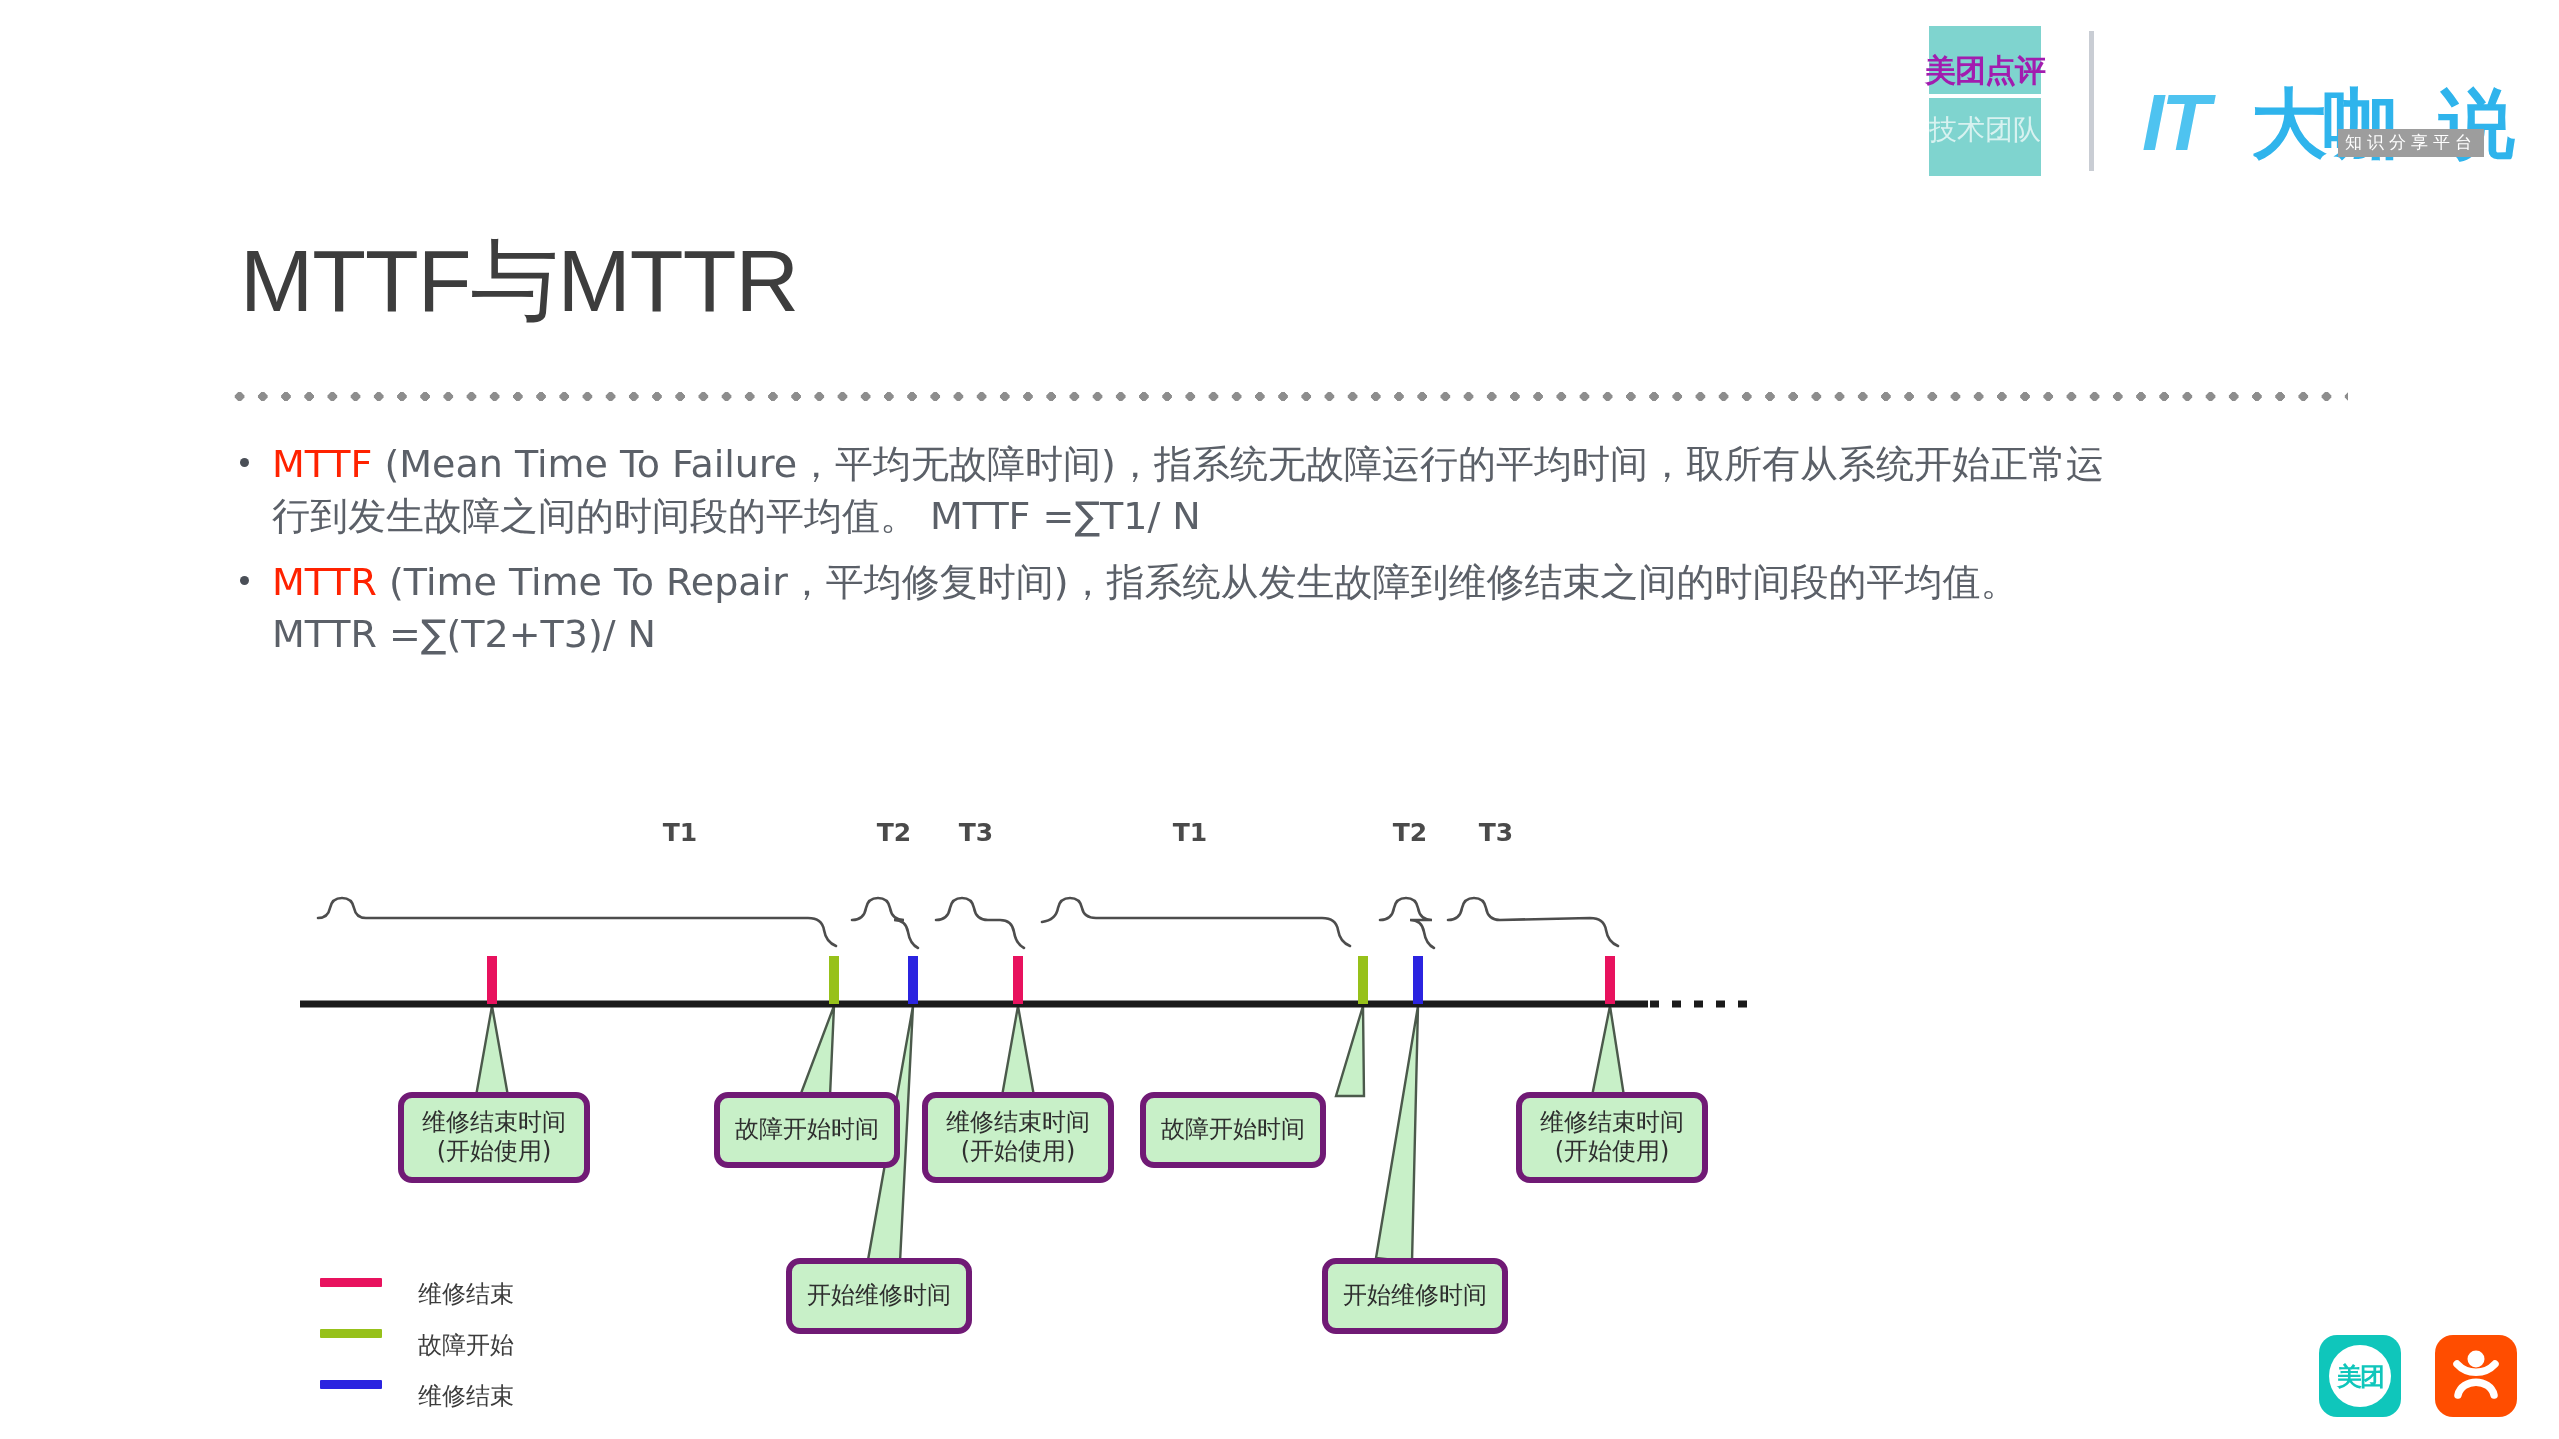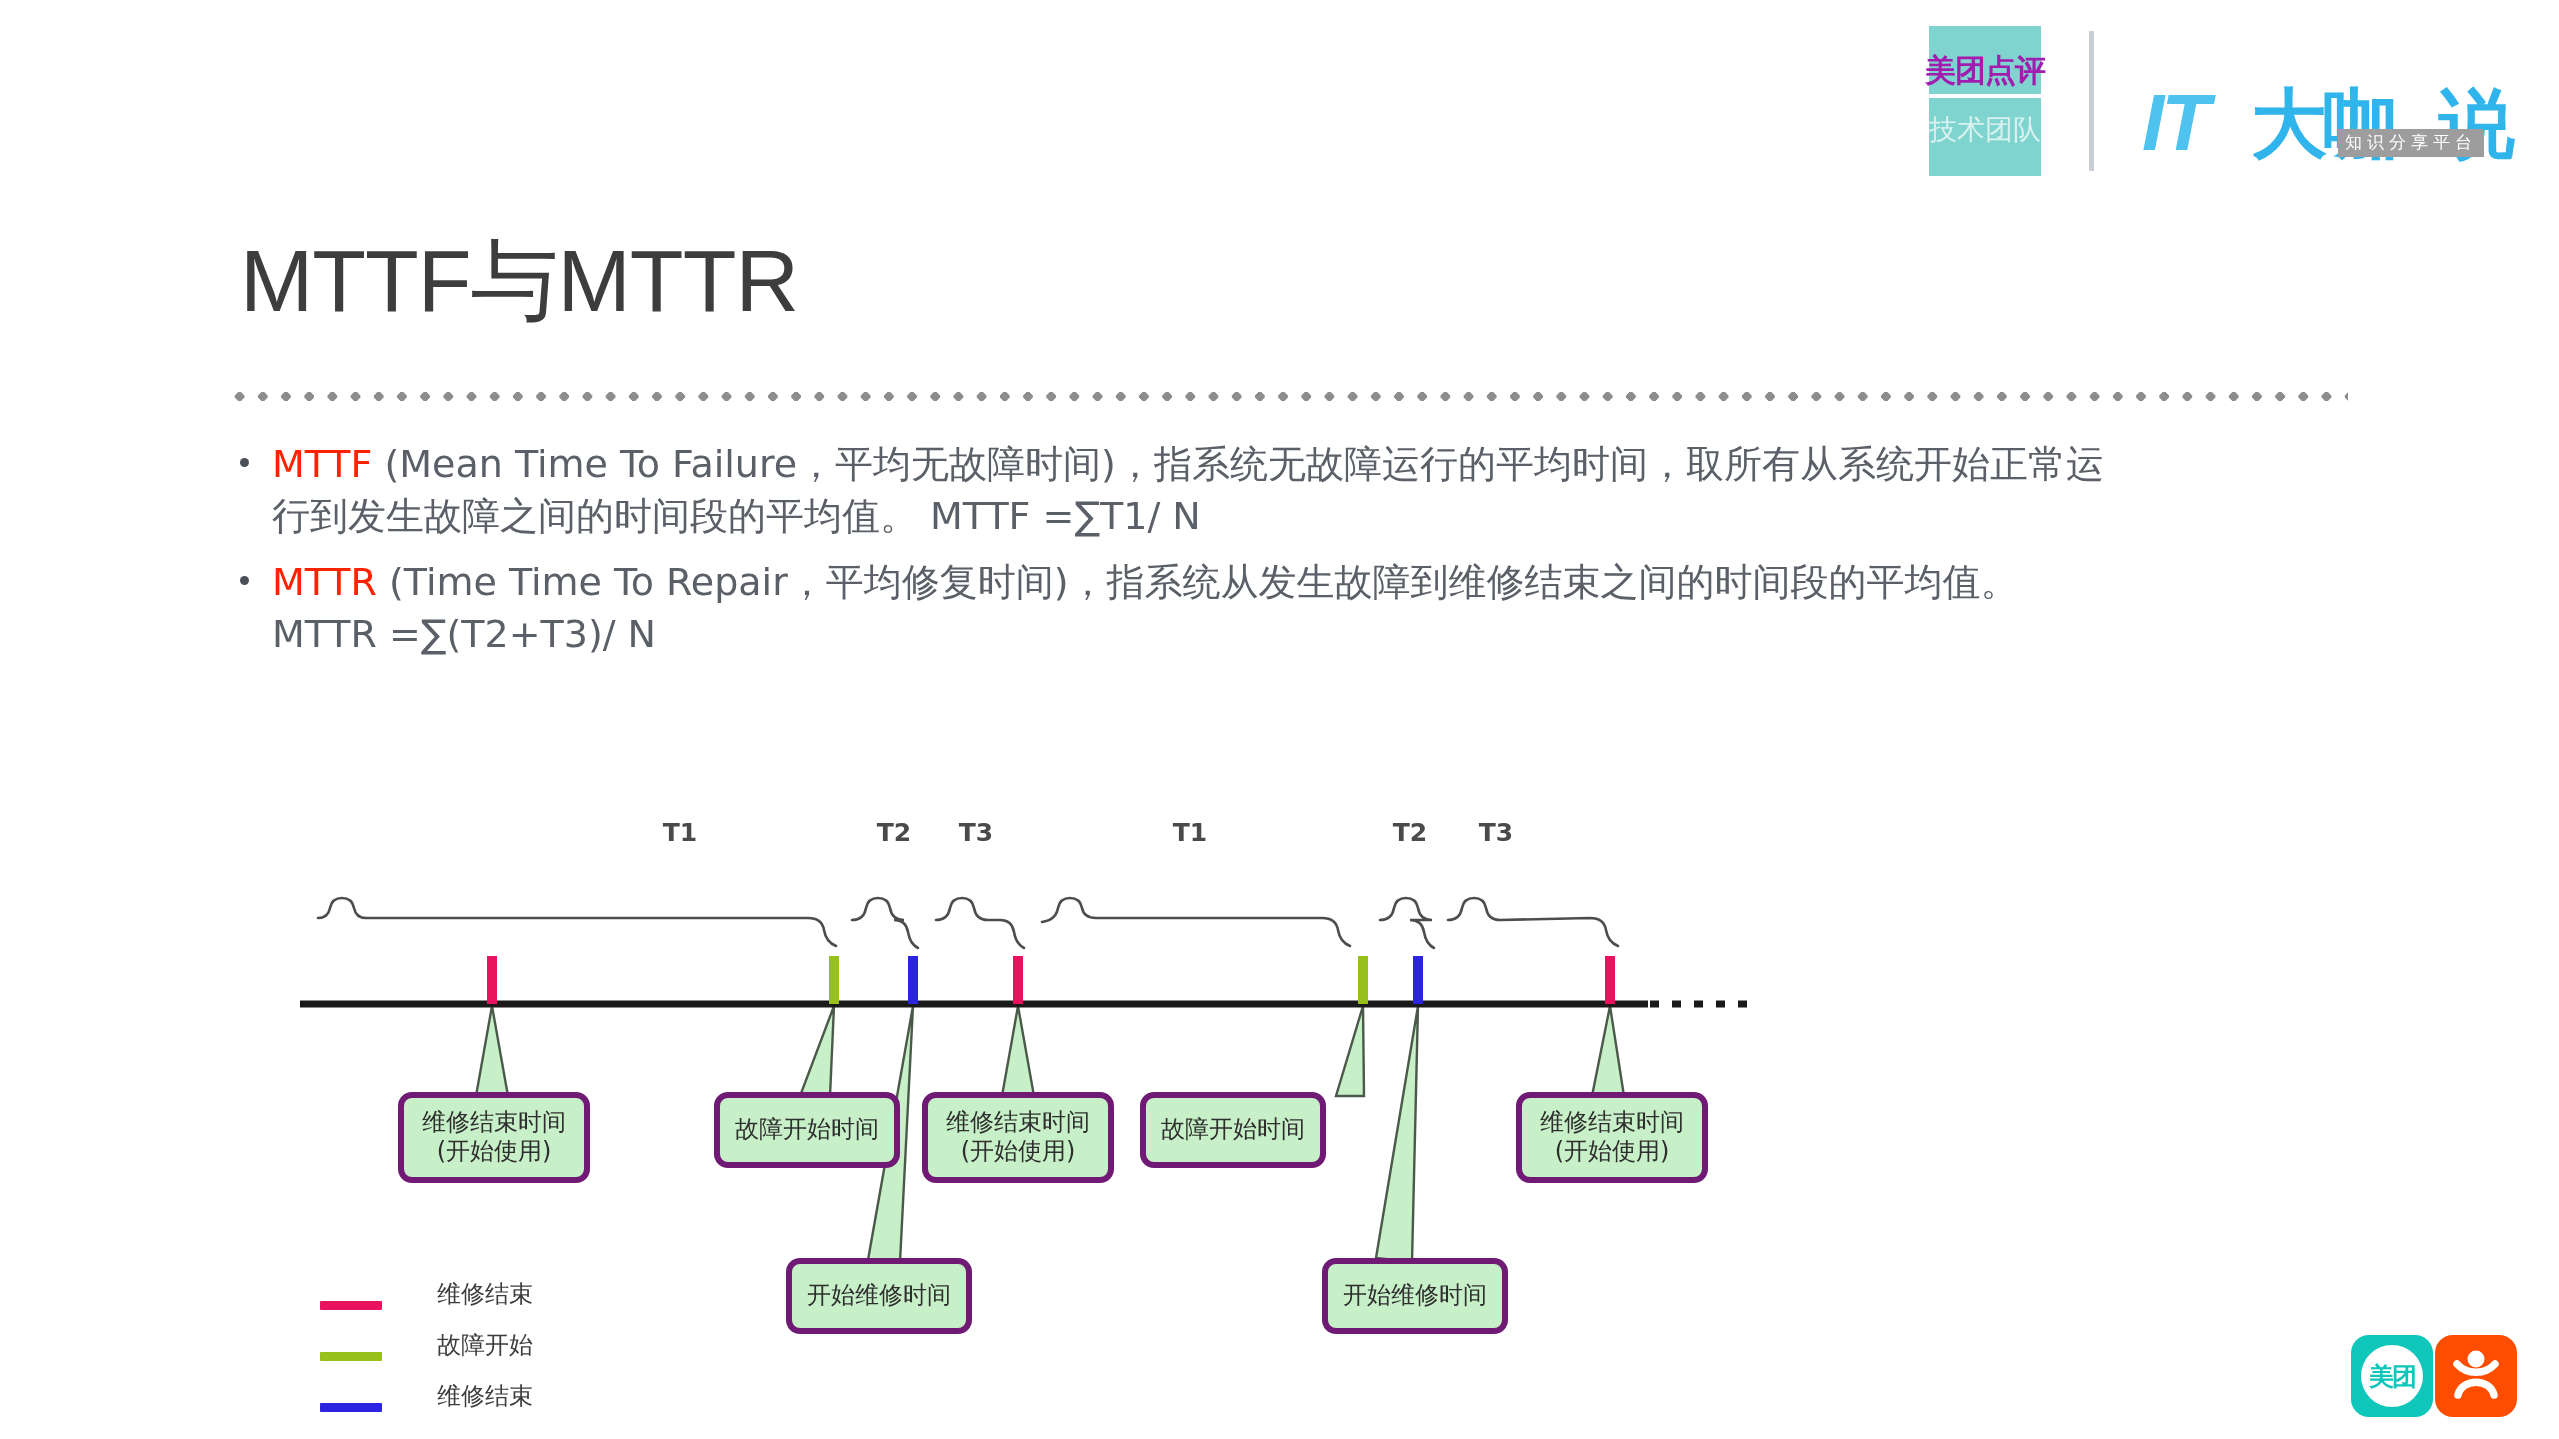--- a/index.html
+++ b/index.html
@@ -76,28 +76,28 @@
     position:absolute;font-size:25px;font-weight:bold;color:#4a4a4a;
     font-family:"DejaVu Sans",sans-serif;transform:translateX(-50%);white-space:nowrap;
   }
   .callout{
     position:absolute;background:#c8f0c8;border:6px solid #701a75;border-radius:14px;
     color:#2e2e2e;font-size:24px;line-height:1.22;text-align:center;
     font-family:"DejaVu Sans",sans-serif;padding:10px 14px;box-sizing:border-box;
     white-space:nowrap;
   }
   .legend{position:absolute;left:20px;top:478px;}
-  .legend-row{display:flex;align-items:flex-end;margin-bottom:19px;gap:19px;}
+  .legend-row{display:flex;align-items:flex-start;margin-bottom:19px;}
   .legend-swatch{width:62px;height:9px;border-radius:1px;margin-right:36px;}
   .legend-label{
     font-size:24px;color:#3c3c3c;font-family:"DejaVu Sans",sans-serif;white-space:nowrap;
   }
 
   
-  .app-icons{position:absolute;right:42px;bottom:22px;display:flex;gap:2px;}
+  .app-icons{position:absolute;right:42px;bottom:22px;display:flex;gap:34px;}
   .app-icon{width:82px;height:82px;border-radius:18px;position:relative;}
   .app-mt{background:#0fc6bb;display:flex;align-items:center;justify-content:center;}
   .app-mt .circ{
     width:62px;height:62px;border-radius:50%;background:#fff;
     display:flex;align-items:center;justify-content:center;
     color:#0fc6bb;font-size:25px;font-weight:bold;letter-spacing:-2px;
     font-family:"DejaVu Sans",sans-serif;
   }
   .app-dp{background:#ff4d00;display:flex;align-items:center;justify-content:center;}
   .app-dp svg{display:block;}

